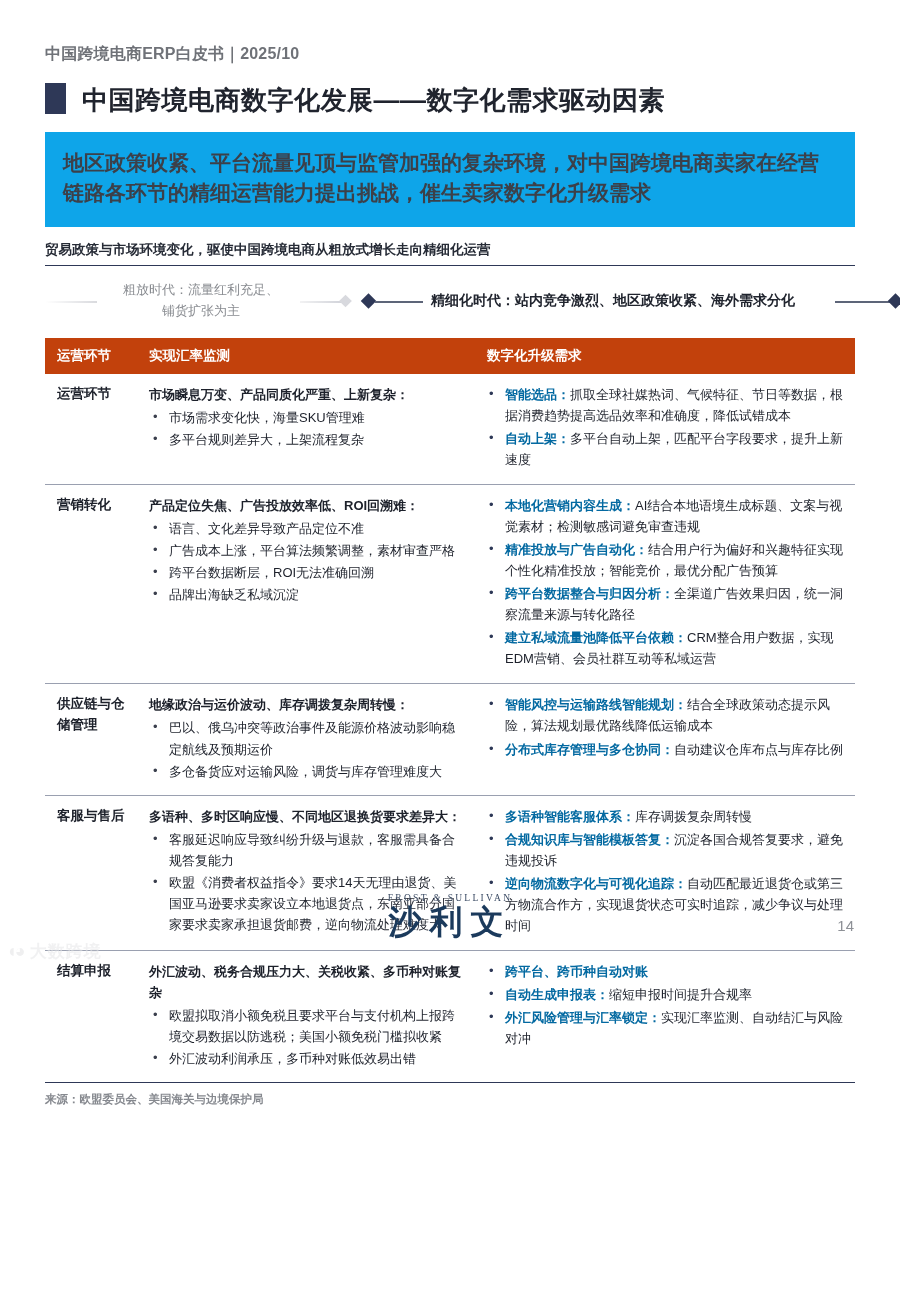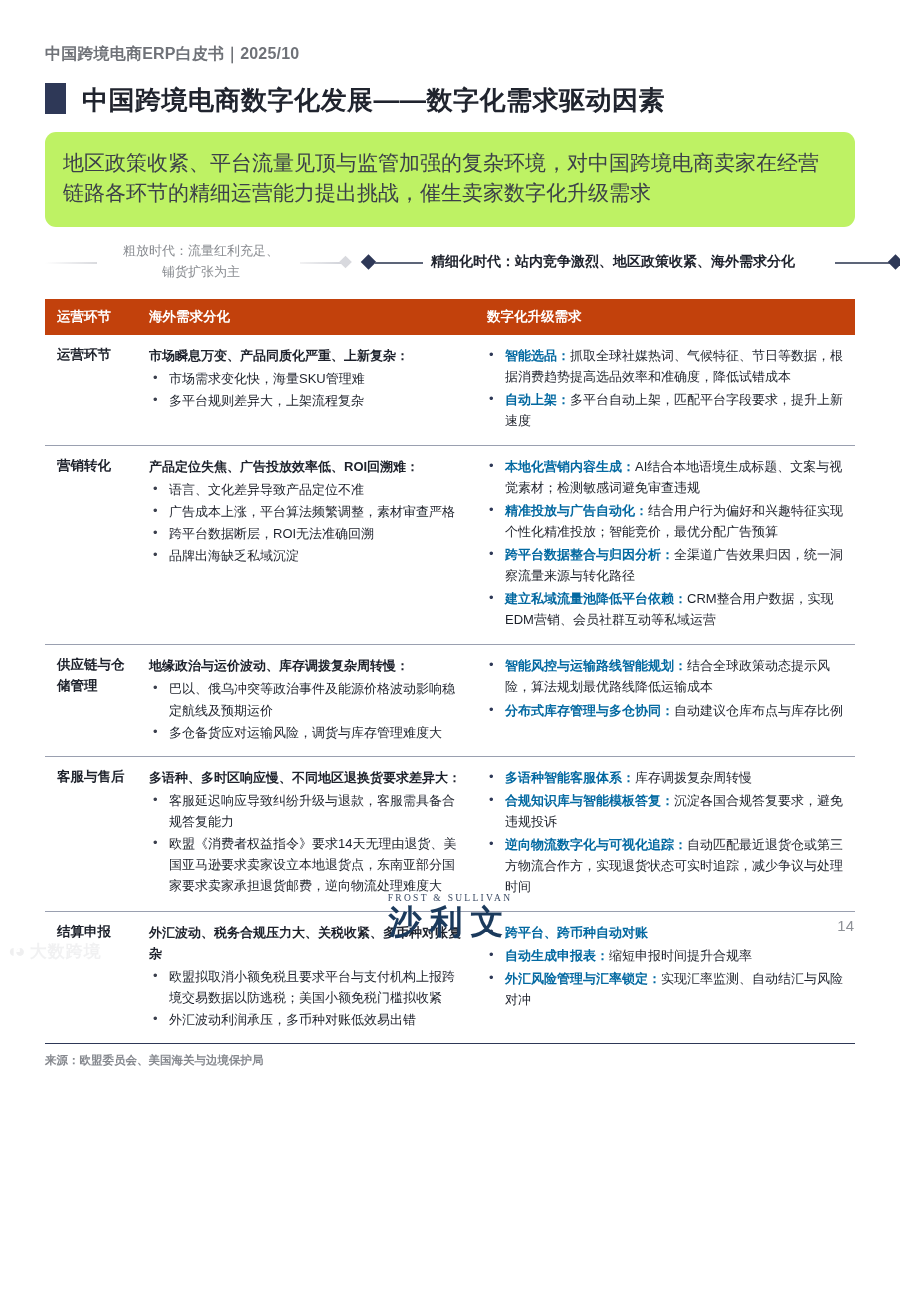--- a/index.html
+++ b/index.html
@@ -25,24 +25,24 @@
     width: 21px; height: 31px; background: #2e3857; flex: 0 0 auto;
   }
   .title-text {
     font-size: 26px; font-weight: bold; color: #20242e; letter-spacing: .5px;
     white-space: nowrap;
   }
 
   
   .summary {
     margin-top: 14px;
-    background: #bef264;
+    background: #0ea5e9;
     padding: 16px 18px 18px 18px;
     font-size: 21px; line-height: 1.45;
-    color: #3c4049; font-weight: 400; border-radius: 11px;
+    color: #3c4049; font-weight: 700;
   }
 
   
   .subtitle {
     margin-top: 14px;
     font-size: 13.5px; font-weight: bold; color: #262b36;
     padding-bottom: 6px;
     border-bottom: 1.5px solid #2e3857;
   }
 
@@ -160,20 +160,21 @@
 
   <div class="doc-meta">中国跨境电商ERP白皮书｜2025/10</div>
 
   <div class="title-row">
     <span class="title-marker"></span>
     <span class="title-text">中国跨境电商数字化发展——数字化需求驱动因素</span>
   </div>
 
   <div class="summary">地区政策收紧、平台流量见顶与监管加强的复杂环境，对中国跨境电商卖家在经营链路各环节的精细运营能力提出挑战，催生卖家数字化升级需求</div>
 
+  <div class="subtitle">贸易政策与市场环境变化，驱使中国跨境电商从粗放式增长走向精细化运营</div>
 
   <div class="timeline">
     <span class="tl-left-line"></span>
     <div class="tl-era-old">
       <span>粗放时代：流量红利充足、</span><br>
       <span>铺货扩张为主</span>
     </div>
     <span class="tl-mid-line"></span>
     <span class="tl-diamond-faint"></span>
     <span class="tl-diamond-l"></span>
@@ -185,21 +186,21 @@
 
   <table class="tbl">
     <colgroup>
       <col class="col-stage">
         <col class="col-pain">
         <col class="col-need">
     </colgroup>
     <thead>
       <tr>
         <th>运营环节</th>
-        <th>海外需求分化</th>
+        <th>实现汇率监测</th>
         <th>数字化升级需求</th>
       </tr>
     </thead>
     <tbody>
         <tr>
           <td>
             <div class="stage">运营环节</div>
           </td>
           <td>
             <span class="pain-head">市场瞬息万变、产品同质化严重、上新复杂：</span>

